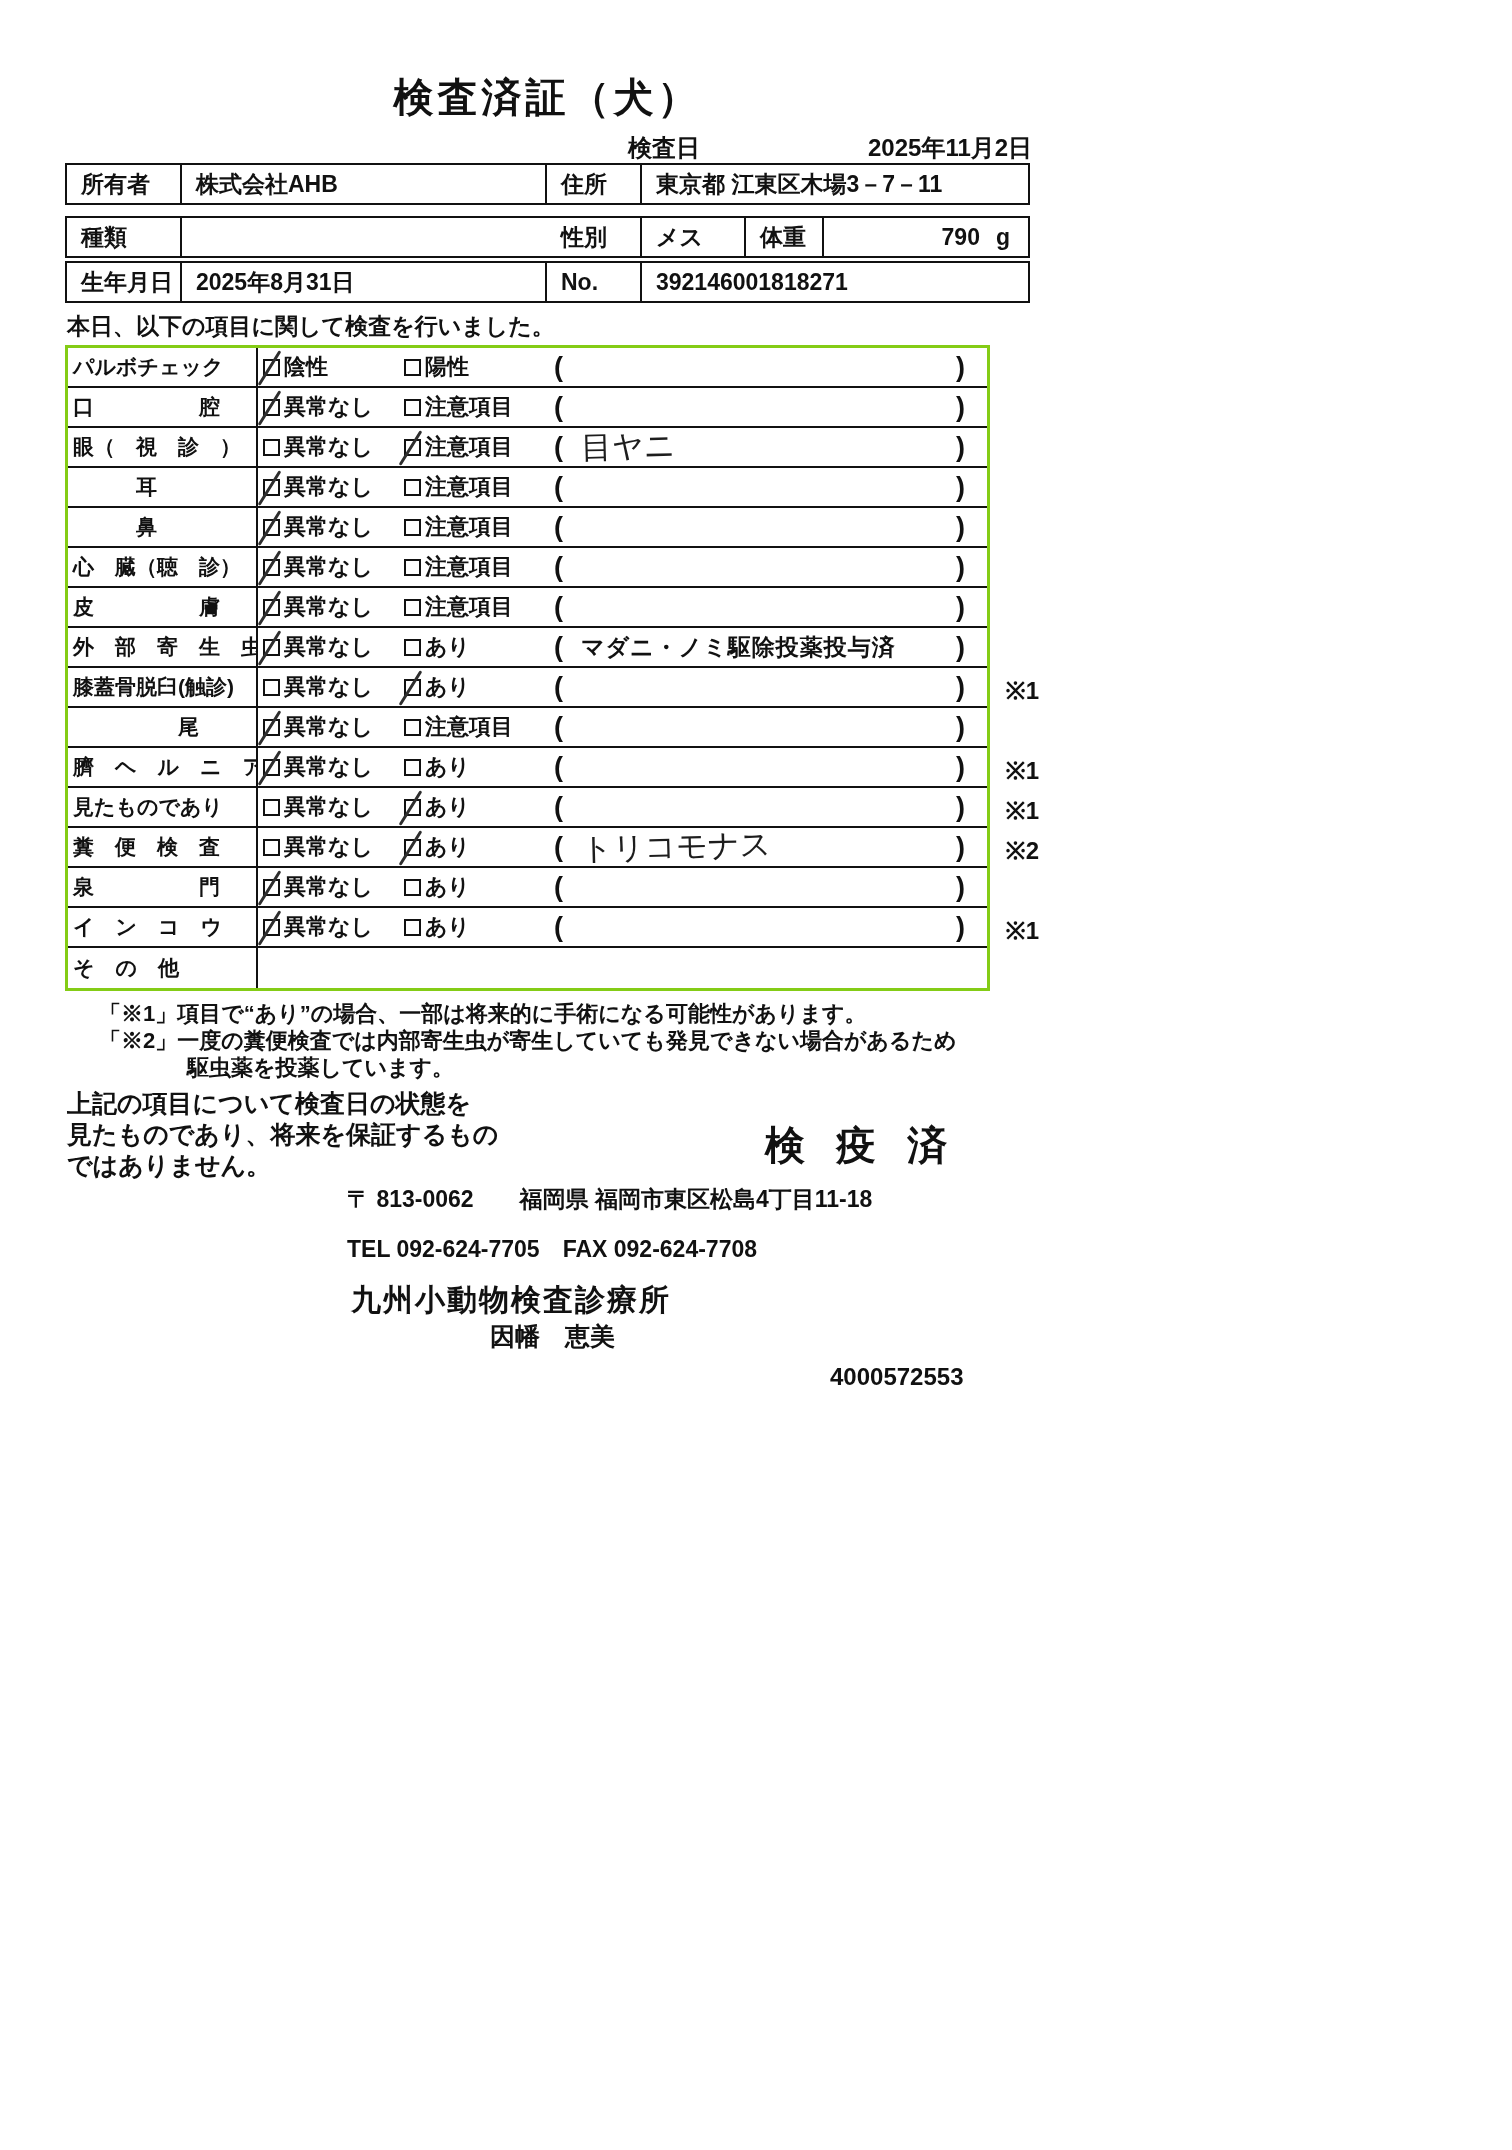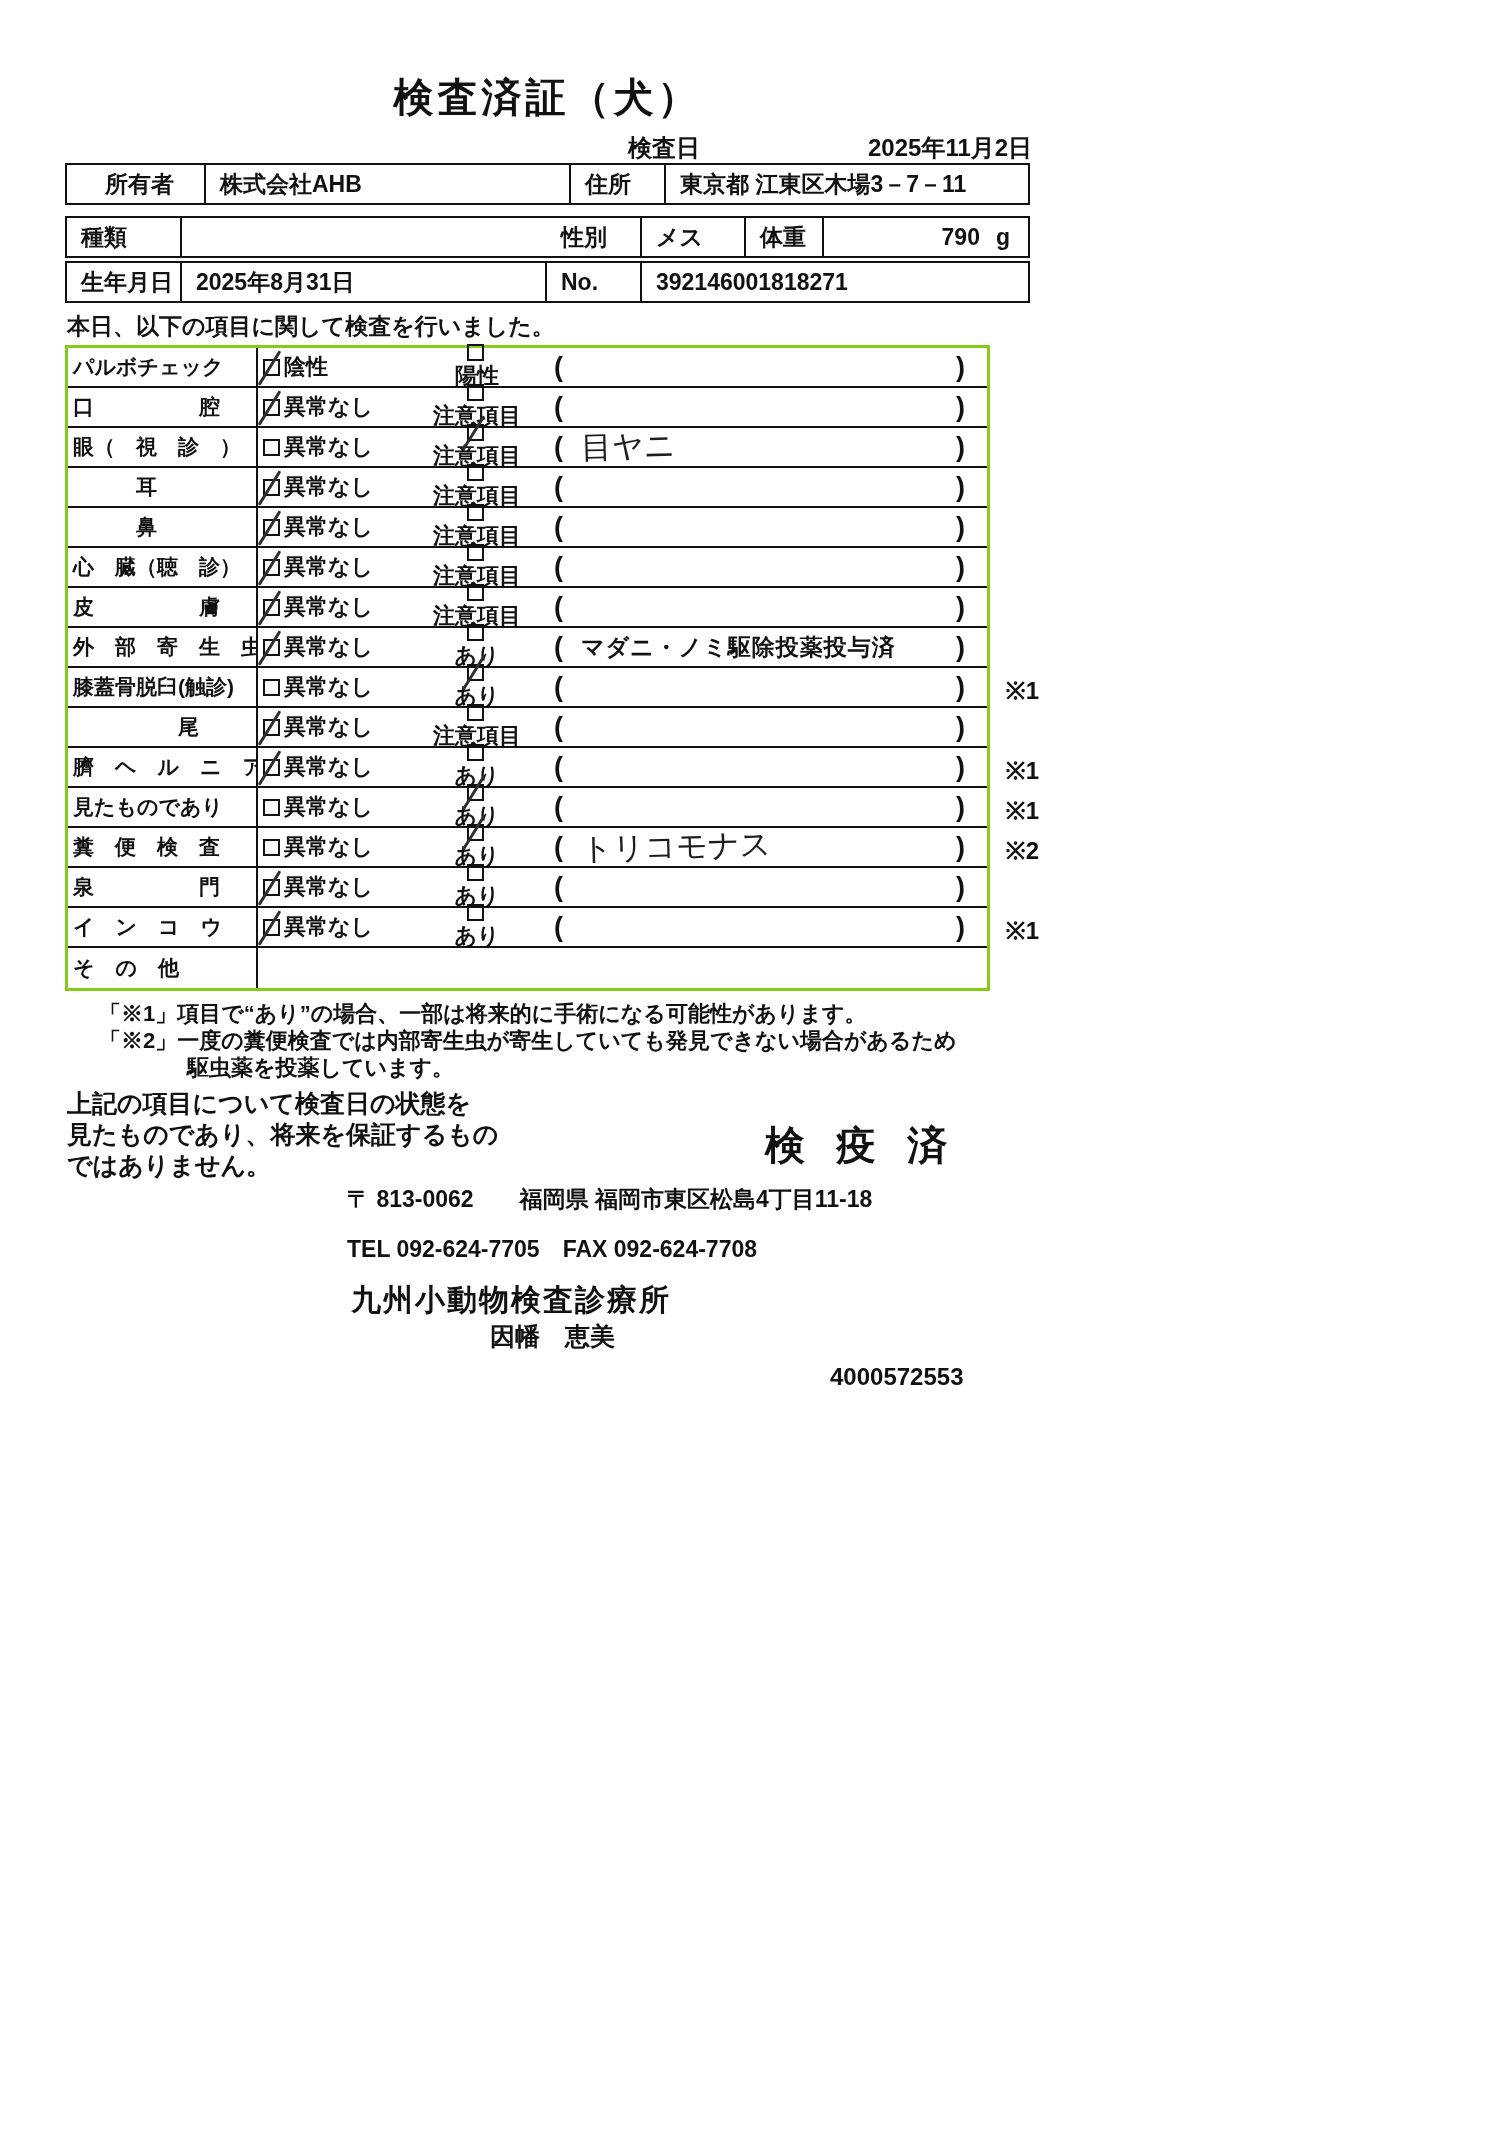--- a/index.html
+++ b/index.html
@@ -18,21 +18,21 @@
   .title {
     position: absolute; top: 70px; left: 0; width: 965px;
     text-align: center; font-size: 40px; font-weight: 700; letter-spacing: 4px;
   }
 
   .date-line { position: absolute; top: 132px; left: 8px; width: 965px; height: 30px; }
   .date-label { position: absolute; left: 555px; font-size: 24px; font-weight: 700; }
   .date-value { position: absolute; left: 795px; font-size: 24px; font-weight: 700; white-space: nowrap; }
 
   .info-table { position: absolute; left: 0; width: 965px; height: 42px; border: 2.5px solid #111; display: flex; }
-  .t1 { top: 163px; padding-left: 24px; }
+  .t1 { top: 163px; }
   .t2 { top: 216px; }
   .t3 { top: 261px; }
   .ic { border-right: 2.5px solid #111; display: flex; align-items: center; padding-left: 14px; font-size: 23px; font-weight: 700; white-space: nowrap; overflow: hidden; }
   .ic:last-child { border-right: none; flex: 1; }
   .w-label1 { width: 115px; }
   .w-val1 { width: 365px; }
   .w-label2 { width: 95px; }
   .w-sex { width: 104px; }
   .w-weight-label { width: 78px; }
   .weight-cell { justify-content: flex-end; padding-right: 18px; }
@@ -45,21 +45,21 @@
   .exam-row { position: relative; display: flex; height: 40px; border-bottom: 2.5px solid #111; }
   .exam-row:last-child { border-bottom: none; }
   .item-cell {
     width: 190px; border-right: 2.5px solid #111;
     display: flex; align-items: center; padding-left: 5px;
     font-size: 21px; font-weight: 700; white-space: pre; overflow: hidden;
   }
   .rest { flex: 1; display: flex; align-items: center; }
   .opt { display: flex; align-items: center; font-size: 22px; font-weight: 700; white-space: nowrap; }
   .opt1 { width: 146px; padding-left: 5px; }
-  .opt2 { width: 146px; flex-direction: column; }
+  .opt2 { width: 146px; }
   .cb-wrap { position: relative; width: 17px; height: 17px; margin-right: 4px; flex: 0 0 17px; }
   .cb { position: absolute; inset: 0; border: 2.5px solid #111; background: transparent; }
   .tick {
     position: absolute; left: 5px; top: -11px; width: 3px; height: 40px;
     background: #2e2e2e; transform: rotate(32deg); border-radius: 2px; z-index: 2;
   }
   .paren-zone { flex: 1; position: relative; display: flex; align-items: center; height: 100%; }
   .po { font-size: 27px; font-weight: 600; margin-left: 4px; }
   .pc { position: absolute; right: 22px; font-size: 27px; font-weight: 600; }
   .note { margin-left: 18px; white-space: nowrap; }

